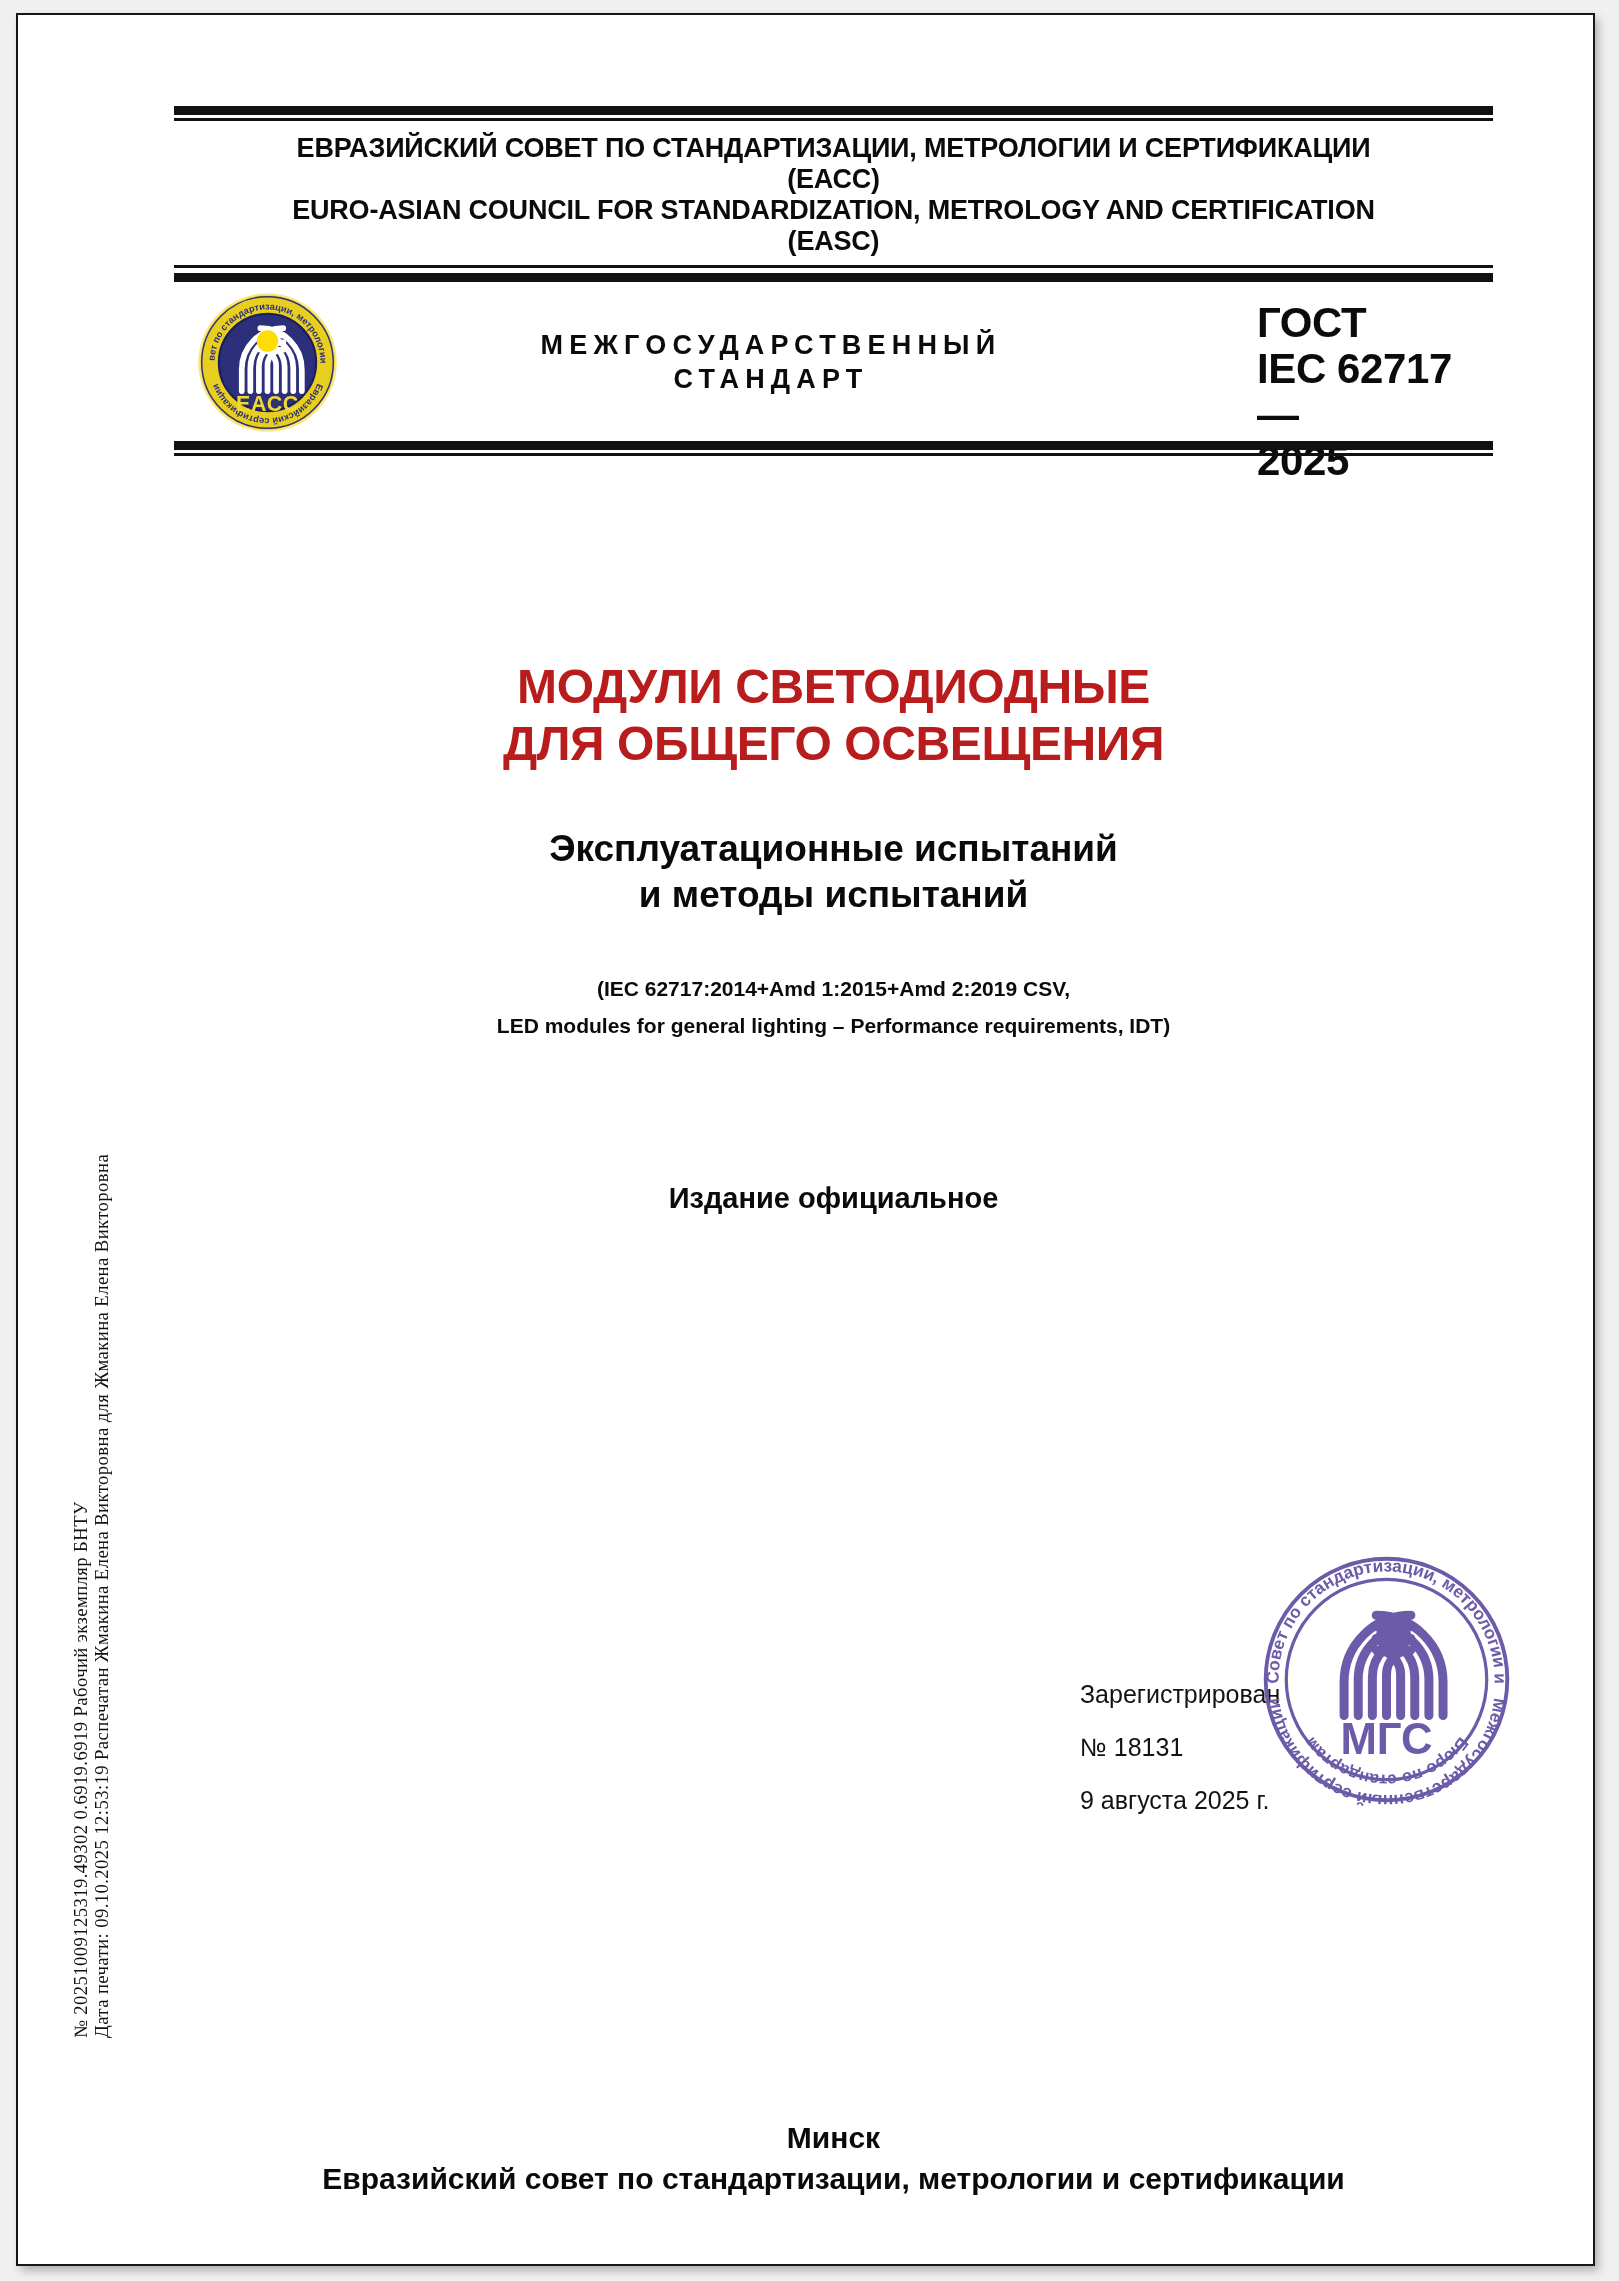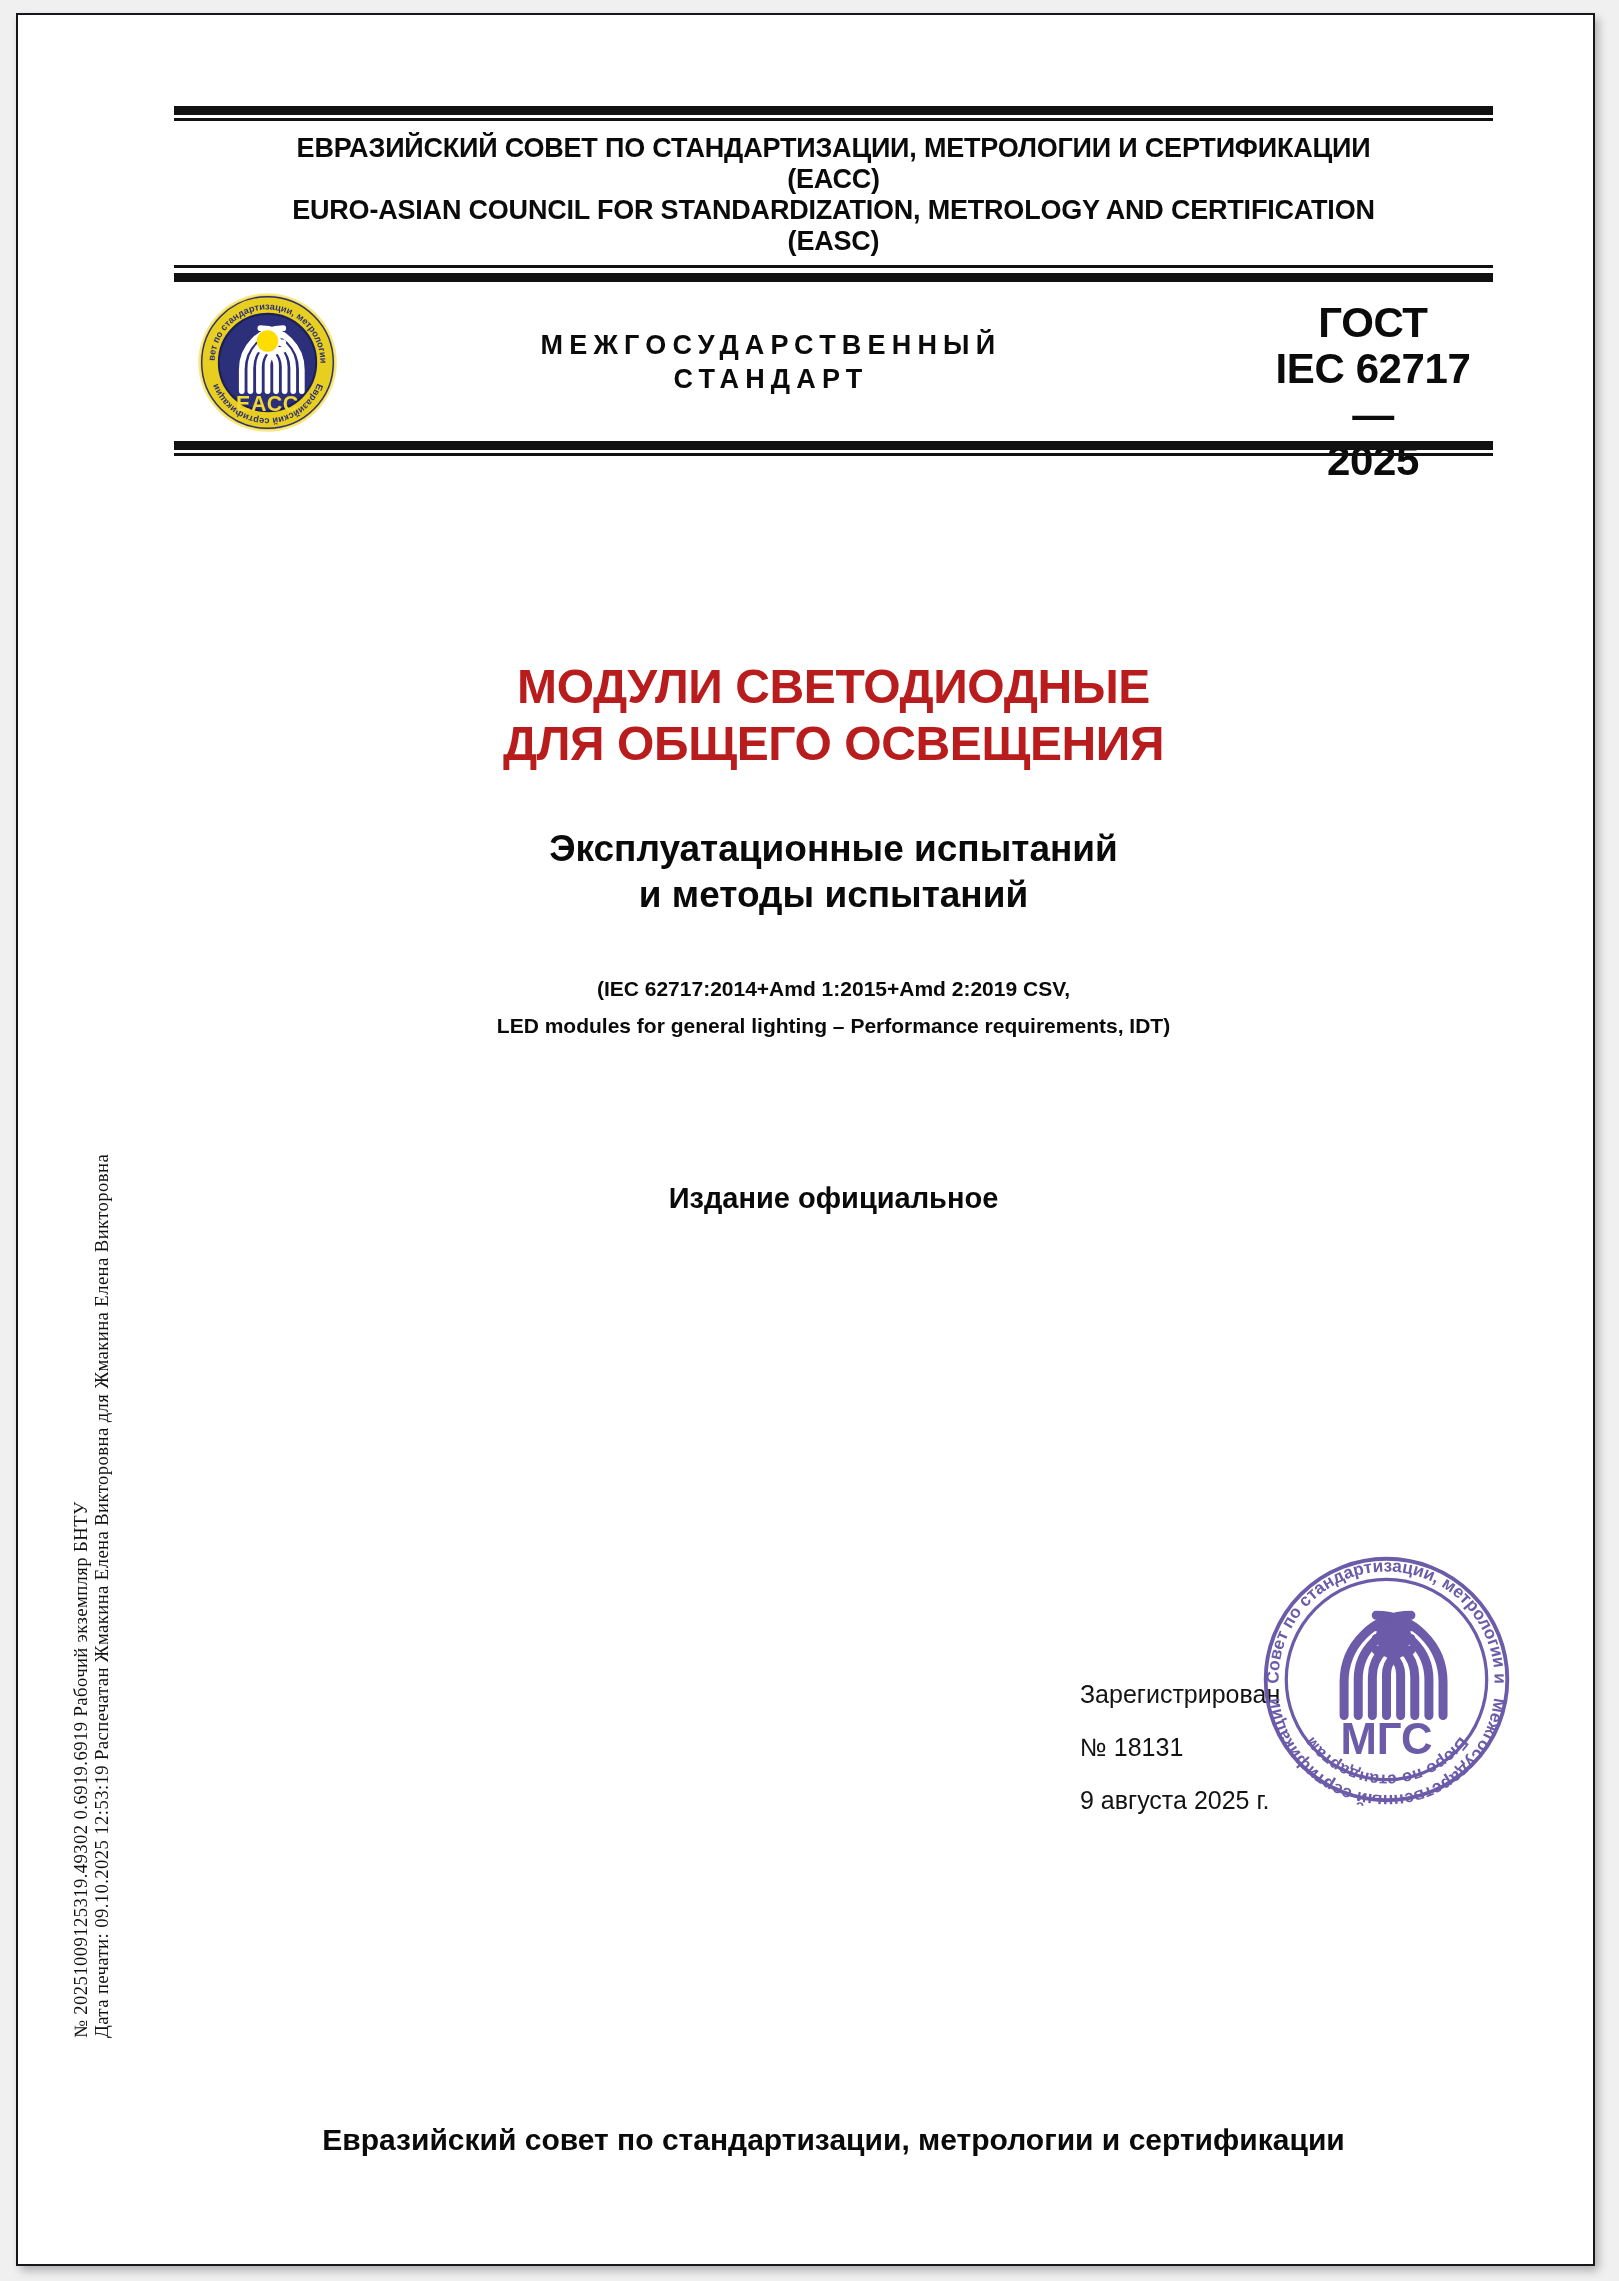--- a/index.html
+++ b/index.html
@@ -116,21 +116,21 @@
     left: 1083px;
     top: 18px;
     width: 232px;
     font-family: "Liberation Sans Narrow", "Liberation Sans", sans-serif;
     font-weight: bold;
     font-size: 42px;
     line-height: 46px;
     color: #0b0b0b;
     letter-spacing: -0.4px;
   }
-  .band-code span { display: block; text-align: center; }
+  .band-code span { display: block; }
 
   
   .title-main {
     position: absolute;
     left: 232px;
     top: 643px;
     width: 1167px;
     text-align: center;
     font-family: "Liberation Sans Narrow", "Liberation Sans", sans-serif;
     font-weight: bold;
@@ -338,17 +338,18 @@
         <path d="M 122,128 L 122,98 A 30,30 0 0 0 92,68"></path>
         <path d="M 133,128 L 133,100 A 41,41 0 0 0 92,59"></path>
         <path d="M 144,128 L 144,102 A 52,52 0 0 0 92,50"></path>
       </g>
       <ellipse cx="105.5" cy="67" rx="14" ry="12" fill="#6c5ba8"></ellipse>
       <text x="100" y="158" text-anchor="middle" font-family="'Liberation Sans', sans-serif" font-size="34" font-weight="bold" fill="#6c5ba8">МГС</text>
     </svg>
   </div>
 
   <div class="footer">
+    <span class="city">Минск</span>
     <span class="org">Евразийский совет по стандартизации, метрологии и сертификации</span>
   </div>
 
 </div>
 
 
 </body></html>

